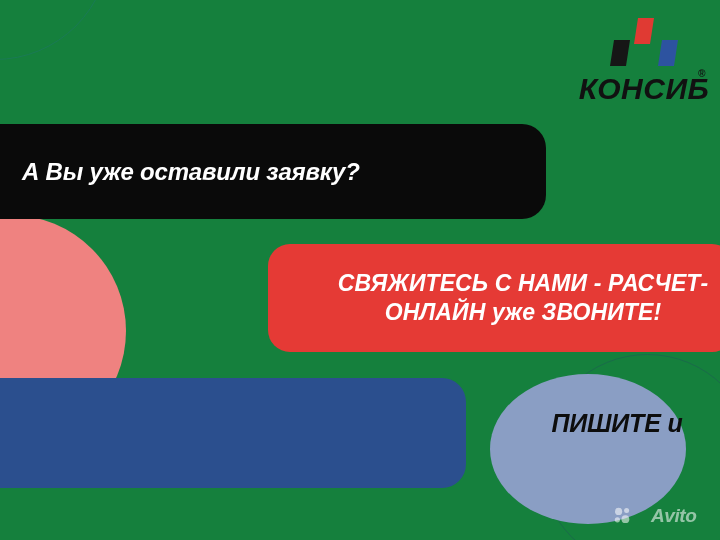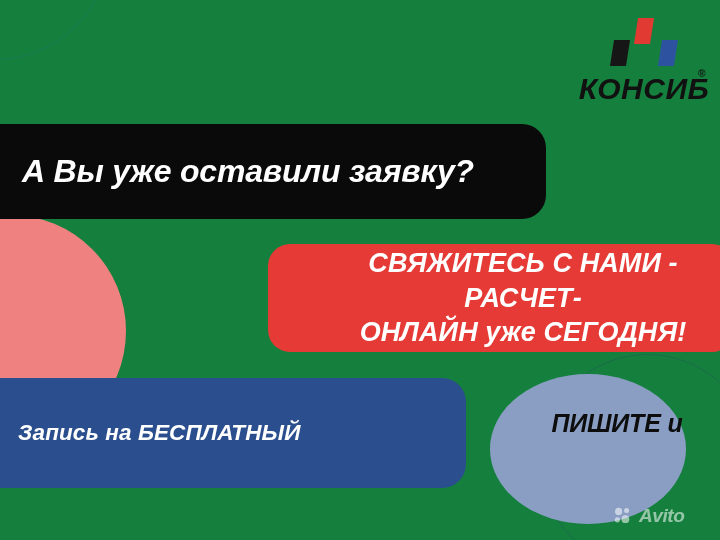--- a/index.html
+++ b/index.html
@@ -101,39 +101,39 @@
     left: -40px;
     top: 124px;
     width: 586px;
     height: 95px;
     background: #0a0a0a;
     border-radius: 24px;
     padding-left: 62px;
     padding-right: 22px;
   }
   .banner-black .txt {
-    font-size: 32px;
+    font-size: 24px;
     font-weight: 700;
     letter-spacing: -0.2px;
     white-space: nowrap;
   }
 
   .banner-red {
     left: 268px;
     top: 244px;
     width: 466px;
     height: 108px;
     background: #e53a35;
     border-radius: 22px;
     padding: 0 22px 0 18px;
     justify-content: center;
     text-align: center;
   }
   .banner-red .txt {
-    font-size: 27px;
+    font-size: 23px;
     font-weight: 700;
     line-height: 1.28;
     letter-spacing: 0.1px;
     margin-left: 48px;
   }
 
   .banner-blue {
     left: -34px;
     top: 378px;
     width: 500px;
@@ -164,21 +164,21 @@
     letter-spacing: -0.2px;
   }
 
   
   .avito {
     position: absolute;
     left: 614px;
     top: 506px;
     display: flex;
     align-items: center;
-    gap: 8px;
+    gap: 20px;
     opacity: 0.55;
   }
   .avito-dots { position: relative; width: 17px; height: 17px; }
   .avito-word {
     font-size: 19px;
     font-weight: 700;
     color: #ffffff;
     line-height: 1;
     letter-spacing: -0.4px;
   }
@@ -203,27 +203,27 @@
     <div class="logo-r">®</div>
   </div>
 
   <div class="banner banner-black">
     <span class="txt">А Вы уже оставили заявку?</span>
   </div>
 
   <div class="banner banner-red">
     <span class="txt">
       <span>СВЯЖИТЕСЬ С НАМИ - РАСЧЕТ-</span><br>
-      <span>ОНЛАЙН уже СЕГОДНЯ!</span>
+      <span>ОНЛАЙН уже ЗВОНИТЕ!</span>
     </span>
   </div>
 
   <div class="banner banner-blue">
     <span class="txt">
-      <span>Запись на БЕСПЛАТНЫЙ</span><br>
+      <br>
     </span>
   </div>
 
   <div class="call-text">
     <span>ПИШИТЕ и</span><br>
   </div>
 
   <div class="avito">
     <svg class="avito-dots" viewBox="0 0 17 17">
       <circle cx="4.6" cy="4.4" r="3.6" fill="#ffffff"></circle>

